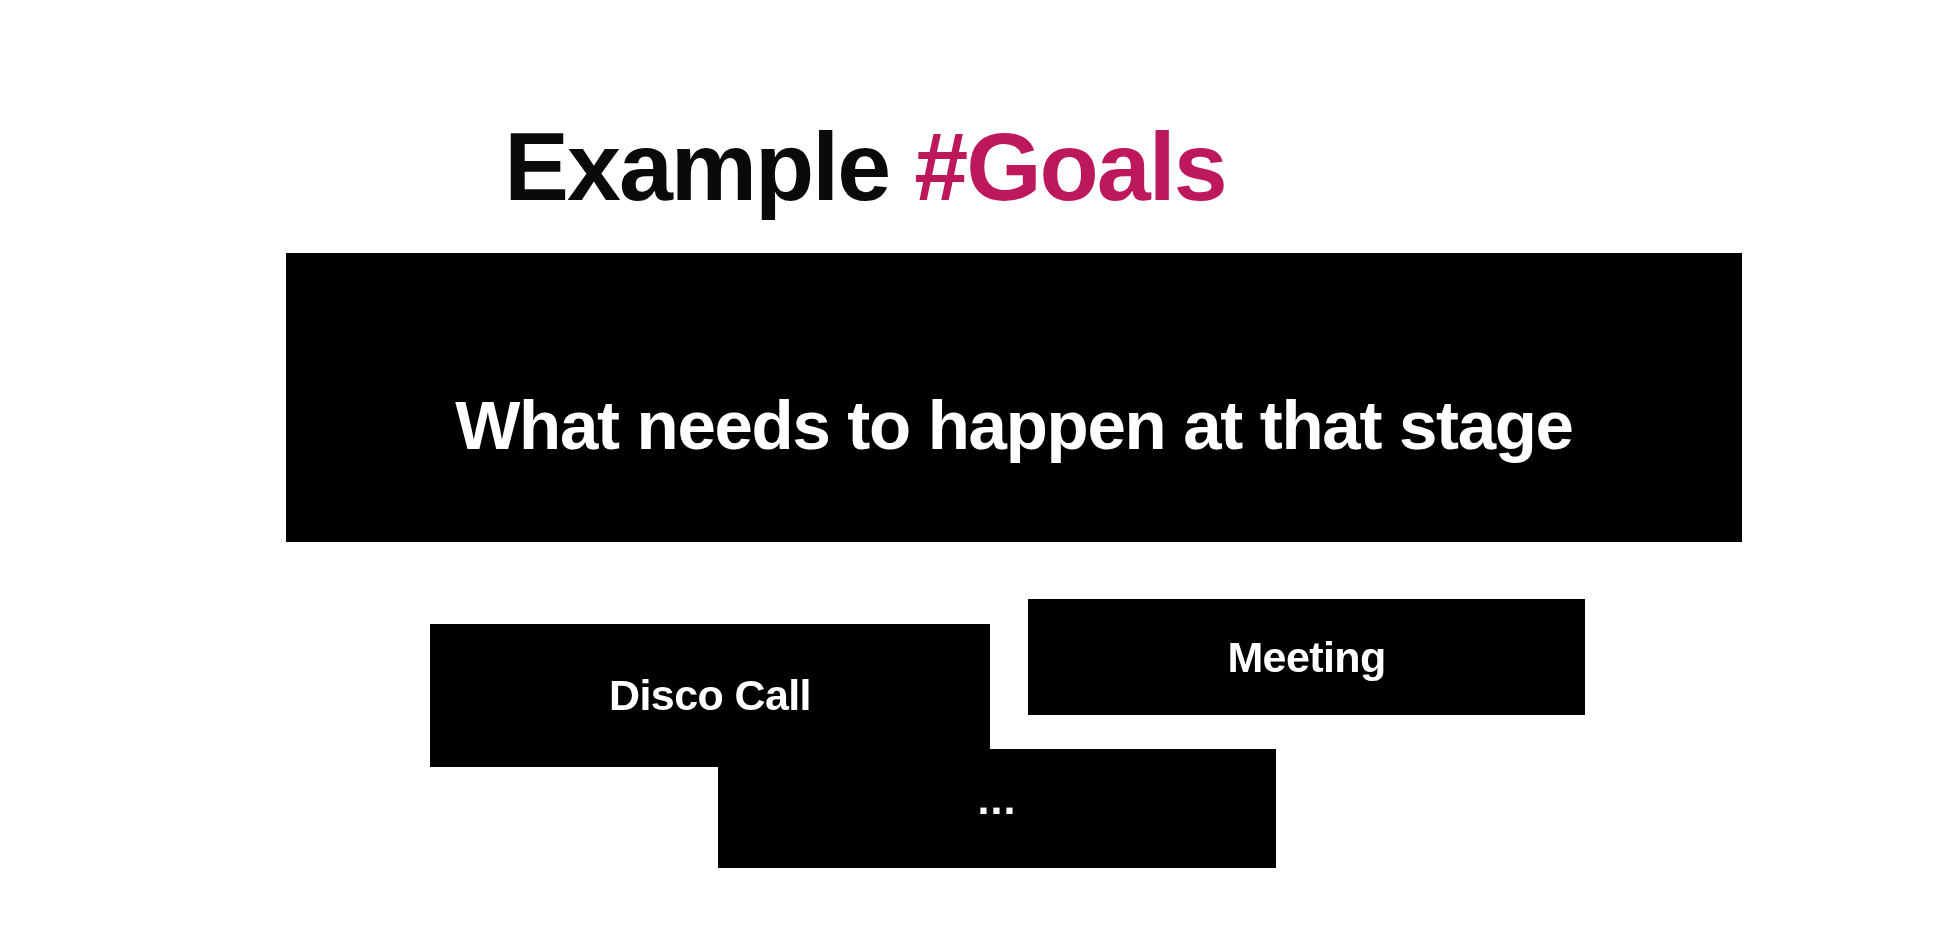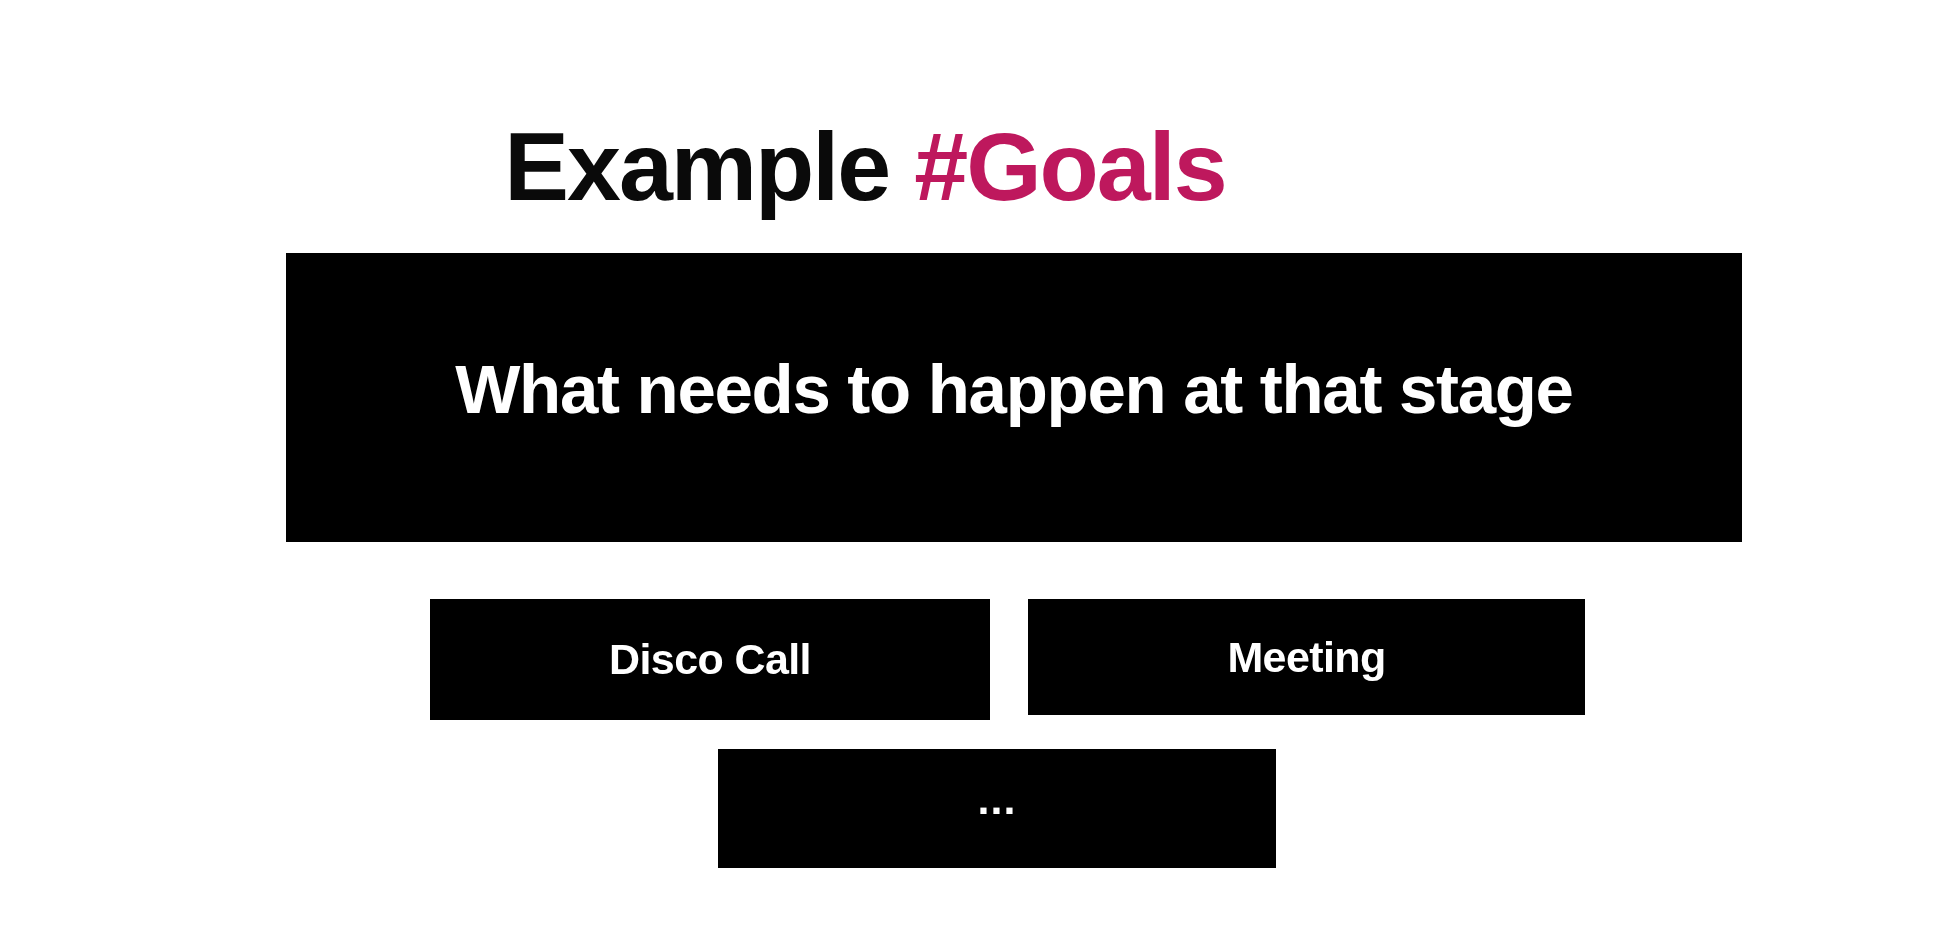--- a/index.html
+++ b/index.html
@@ -57,41 +57,41 @@
     overflow: hidden;
   }
 
   
   .stage-box {
     left: 286px;
     top: 253px;
     width: 1456px;
     height: 289px;
     align-items: flex-end;
-    padding-bottom: 118px;
+    padding-bottom: 82px;
   }
   .stage-box .node-label {
     font-size: 69px;
     line-height: 1;
     letter-spacing: -1.3px;
     white-space: nowrap;
   }
 
   
   .child-box .node-label {
     font-size: 43px;
     line-height: 1;
     letter-spacing: -0.6px;
     white-space: nowrap;
   }
   .child-disco {
     left: 430px;
-    top: 599px;
+    top: 624px;
     width: 560px;
-    height: 121px;
+    height: 143px;
   }
   .child-meeting {
     left: 1028px;
     top: 599px;
     width: 557px;
     height: 116px;
   }
   .child-more {
     left: 718px;
     top: 749px;

